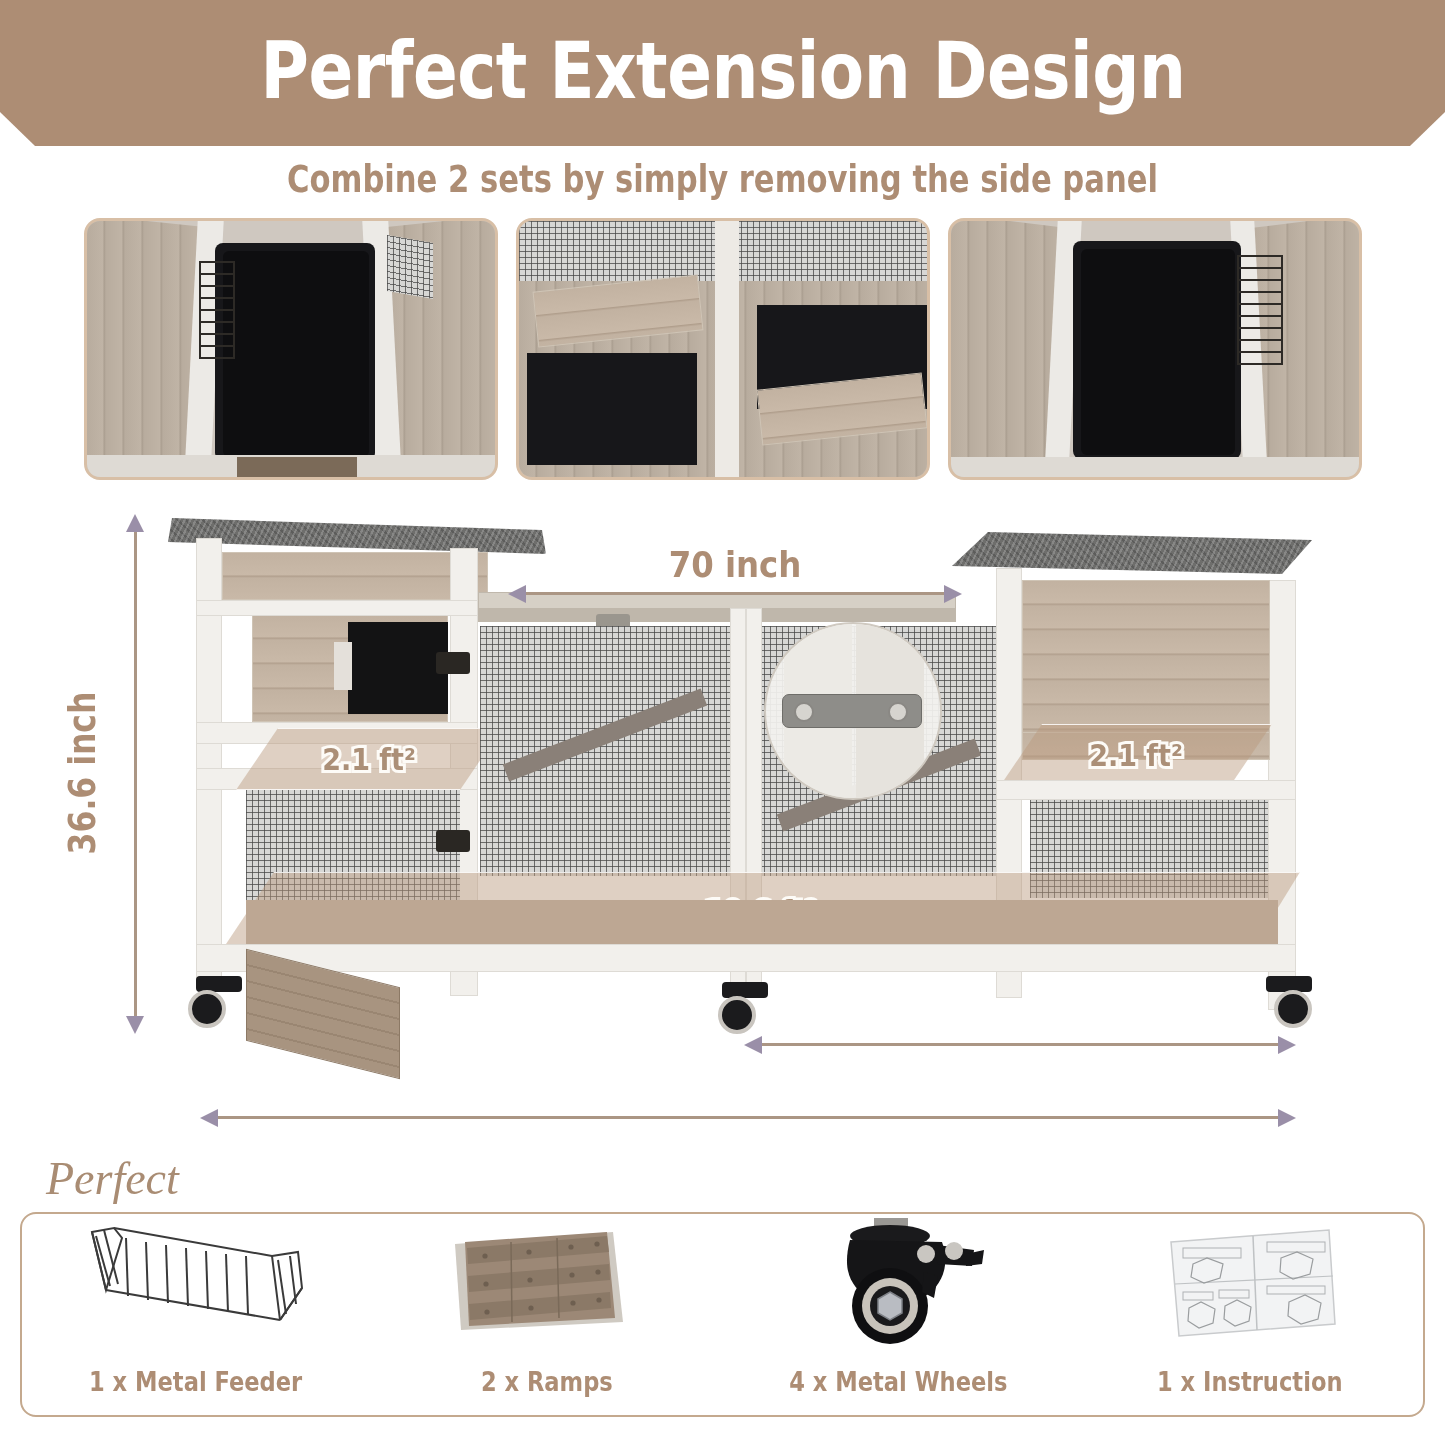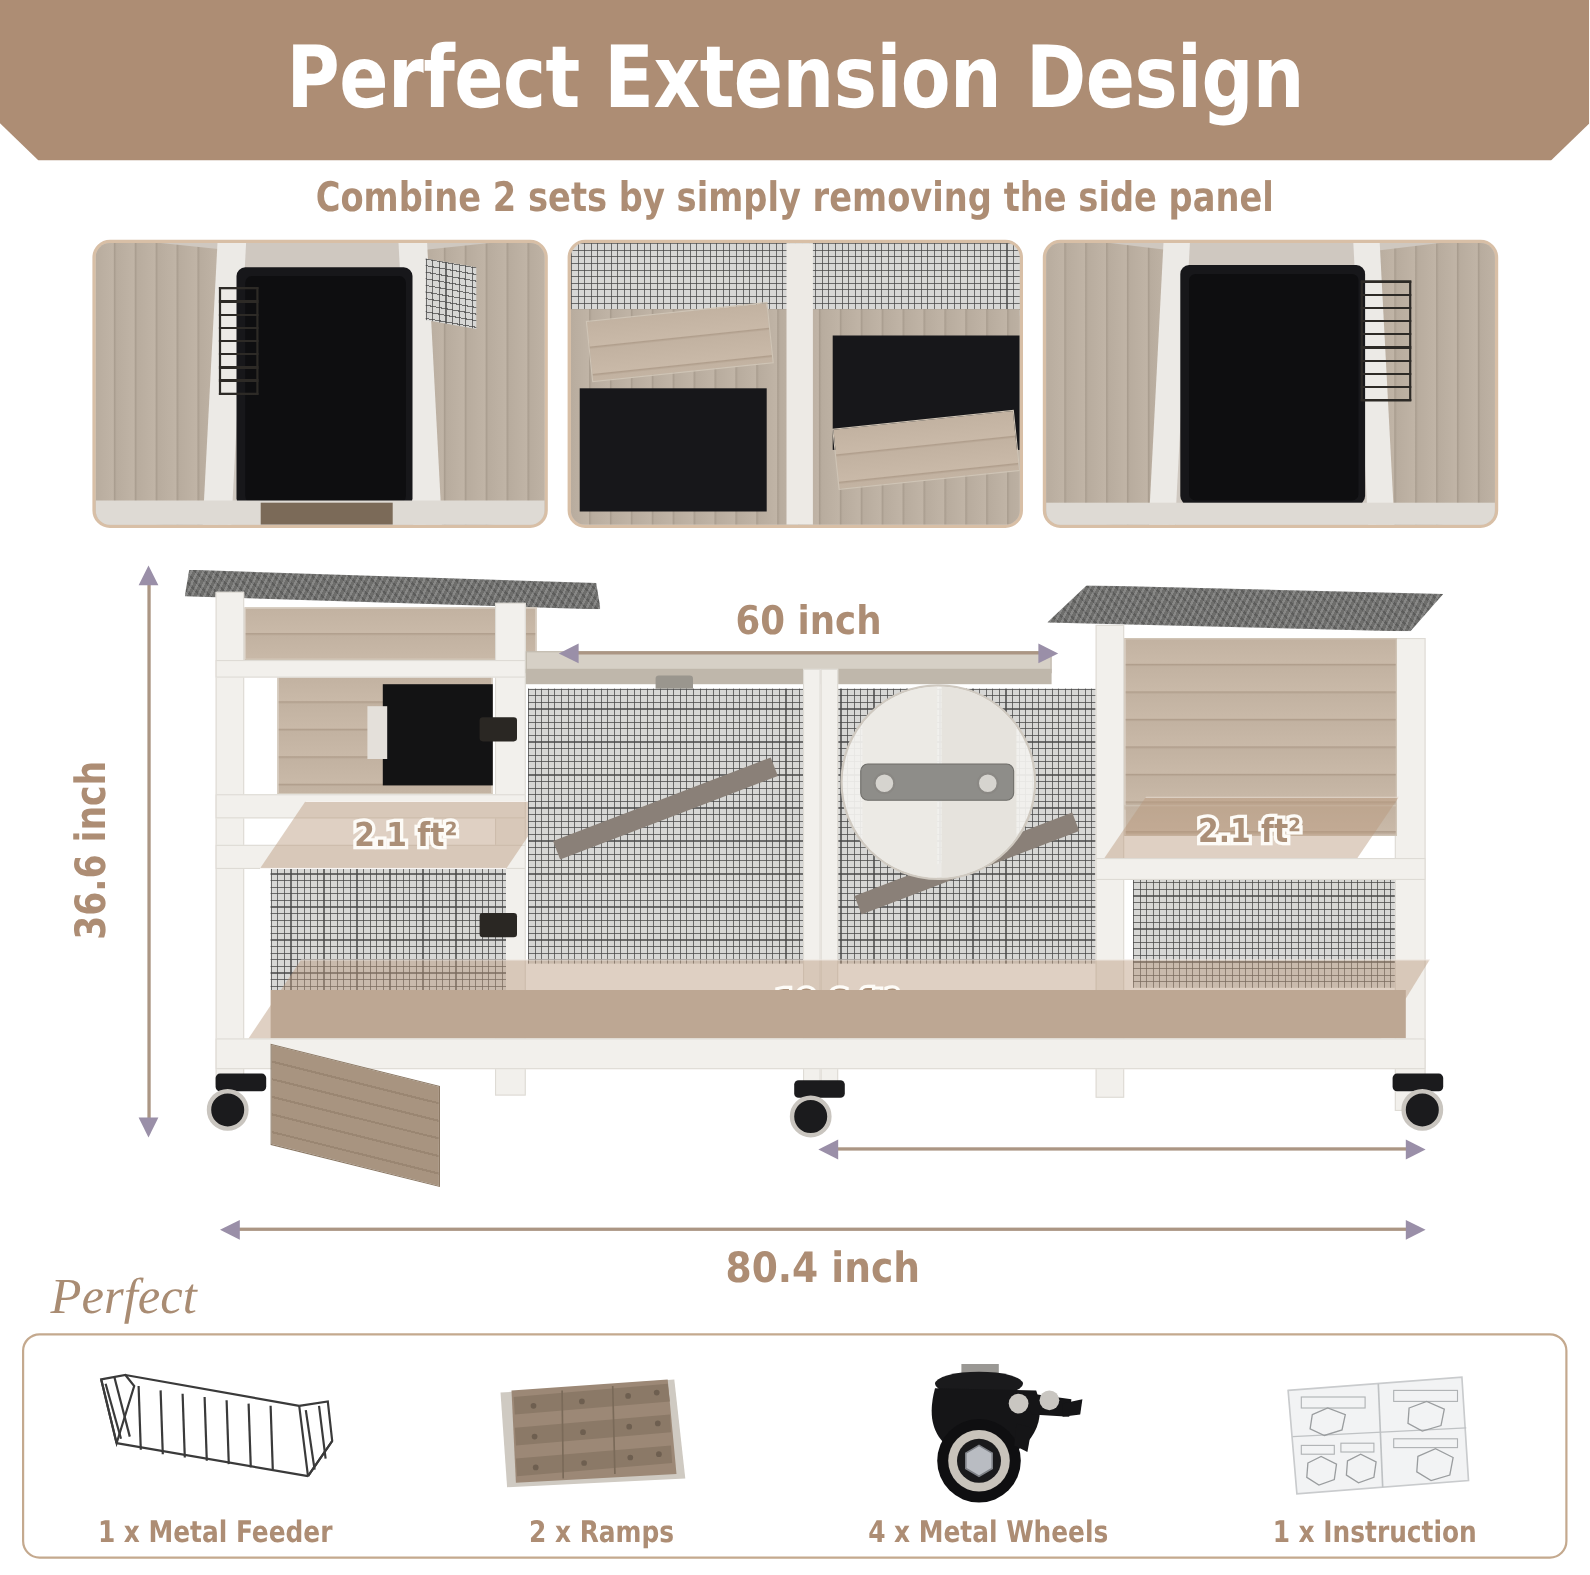--- a/index.html
+++ b/index.html
@@ -135,21 +135,21 @@
   .includes-box {
     position:absolute; left:20px; top:1212px;
     width:1405px; height:205px;
     border:2px solid #c4a98e;
     border-radius:16px;
     background:#ffffff;
   }
   .inc-row { position:absolute; left:20px; top:1212px; width:1405px; height:205px;
              display:flex; align-items:flex-end; }
   .inc-item { flex:1; height:100%; display:flex; flex-direction:column;
-              align-items:center; justify-content:flex-end; padding-bottom:8px;margin-top:16px; }
+              align-items:center; justify-content:space-between; padding-bottom:20px;margin-top:16px; }
   .inc-art { position:relative; width:100%; height:140px; }
   .inc-label {
     margin-top:4px;
     color:#ad8d74;
     font-family:"Liberation Sans Narrow","DejaVu Sans Condensed","Liberation Sans",sans-serif;
     font-weight:700; font-size:27px; white-space:nowrap;
     transform: scaleX(.93);
     text-shadow: 0 0 2px rgba(255,255,255,.9);
   }
 </style>
@@ -302,30 +302,29 @@
       <div class="tire" style="left:6px;top:14px;width:38px;height:38px;"></div>
     </div>
     <div class="wheel" style="left:1262px;top:480px;width:62px;height:54px;">
       <div class="caster" style="left:4px;top:0;width:46px;height:16px;"></div>
       <div class="tire" style="left:12px;top:14px;width:38px;height:38px;"></div>
     </div>
 
     <div class="arrow-line" style="left:524px;top:96px;width:422px;height:3px;"></div>
     <div class="arrow-head" style="left:508px;top:89px;border-top:9px solid transparent;border-bottom:9px solid transparent;border-right:18px solid #9a8fa8;"></div>
     <div class="arrow-head" style="left:944px;top:89px;border-top:9px solid transparent;border-bottom:9px solid transparent;border-left:18px solid #9a8fa8;"></div>
-    <div class="dim-text" style="left:524px;top:48px;width:422px;text-align:center;font-size:36px;">60 inch</div>
+    <div class="dim-text" style="left:524px;top:48px;width:422px;text-align:center;font-size:36px;">70 inch</div>
 
     <div class="arrow-line" style="left:760px;top:547px;width:520px;height:3px;"></div>
     <div class="arrow-head" style="left:744px;top:540px;border-top:9px solid transparent;border-bottom:9px solid transparent;border-right:18px solid #9a8fa8;"></div>
     <div class="arrow-head" style="left:1278px;top:540px;border-top:9px solid transparent;border-bottom:9px solid transparent;border-left:18px solid #9a8fa8;"></div>
 
     <div class="arrow-line" style="left:216px;top:620px;width:1064px;height:3px;"></div>
     <div class="arrow-head" style="left:200px;top:613px;border-top:9px solid transparent;border-bottom:9px solid transparent;border-right:18px solid #9a8fa8;"></div>
     <div class="arrow-head" style="left:1278px;top:613px;border-top:9px solid transparent;border-bottom:9px solid transparent;border-left:18px solid #9a8fa8;"></div>
-    <div class="dim-text" style="left:216px;top:634px;width:1064px;text-align:center;font-size:38px;">80.4 inch</div>
   </div>
 
   <div class="includes-title">Perfect</div>
   <div class="includes-box"></div>
 
   <div class="inc-row">
 
     <div class="inc-item">
       <div class="inc-art">
         <svg viewBox="0 0 260 130" width="260" height="130" style="position:absolute;left:50%;top:6px;transform:translateX(-50%);">

